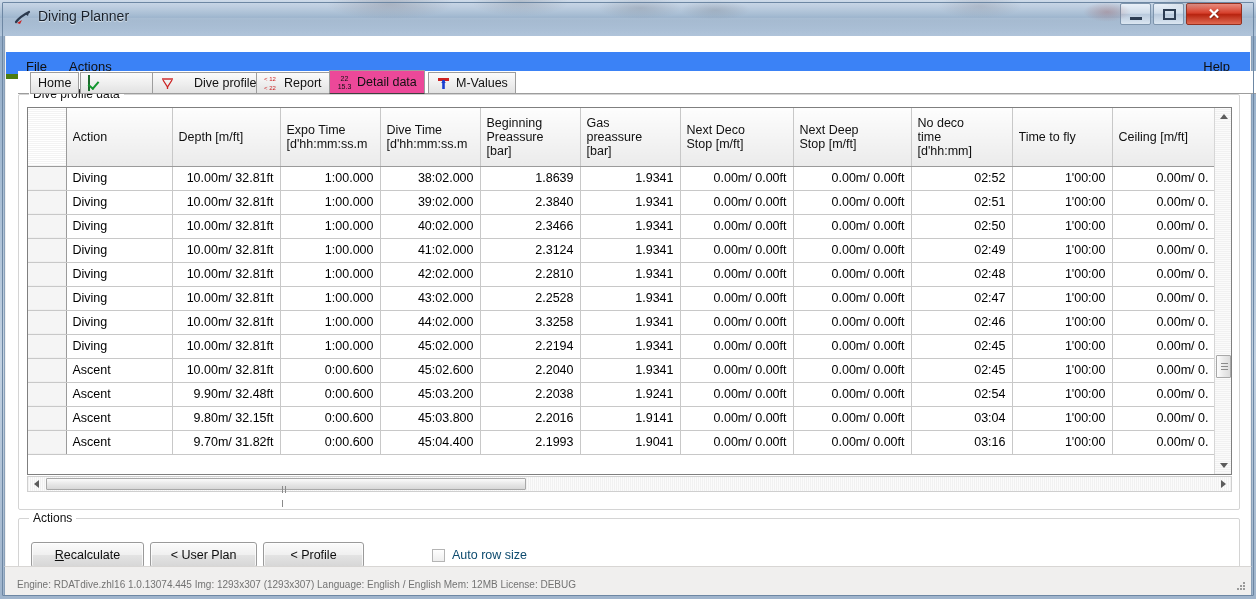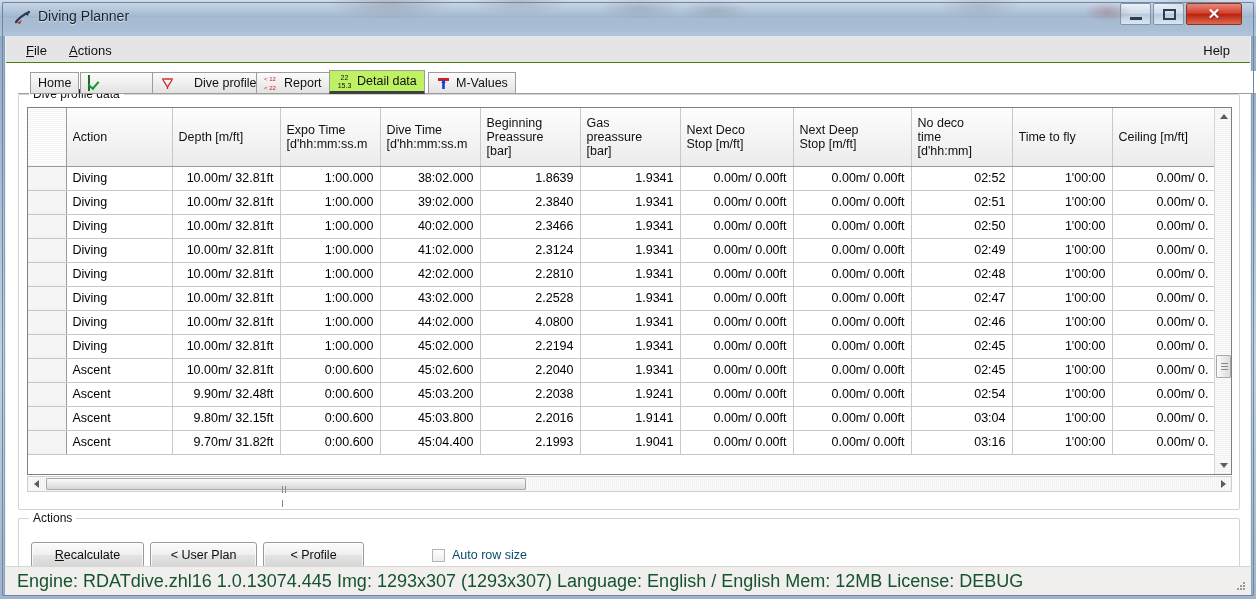--- a/index.html
+++ b/index.html
@@ -89,23 +89,23 @@
     border-right:1px solid #8aa0b8;
     border-bottom:1px solid #8aa0b8;
   }
   #inner {
     position:absolute; left:1px; top:0px; right:1px; bottom:0px;
     background:#ffffff;
   }
 
   
   #menubar {
-    position:absolute; left:0; top:0; width:100%; height:27px;
-    background:#e5e5e5;
-    border-bottom:1px solid #4d7c0f;
+    position:absolute; left:0; top:16px; width:100%; height:27px;
+    background:#3b82f6;
+    border-bottom:5px solid #4d7c0f;
   }
   .menu-item {
     position:absolute; top:6px;
     font-size:13px; color:#101010;
     padding:1px 6px; cursor:default;
   }
   .menu-item u { text-decoration:underline; }
   #menu-file { left:14px; }
   #menu-actions { left:57px; }
   #menu-help { right:14px; }
@@ -126,22 +126,22 @@
     border:1px solid #9d9d9d;
     border-bottom:1px solid #9d9d9d;
     display:flex; align-items:center;
     padding:0 7px;
     cursor:default;
     font-size:12.5px; color:#111;
     white-space:nowrap;
     z-index:1;
   }
   .tab.active {
-    background:#bef264;
-    border-bottom:3px solid #404040;
+    background:#ec4899;
+    border-bottom:1px solid #404040;
     height:24px;
     z-index:3;
   }
   .tab .tab-ico {
     position:relative;
     width:15px; height:15px; margin-right:5px;
     flex:0 0 auto;
   }
   .tab .tab-label { line-height:14px; }
 
@@ -328,22 +328,22 @@
   #statusbar {
     position:absolute; left:4px; bottom:3px;
     width:1248px; height:30px;
     background:#f0efee;
     border-top:1px solid #d8d6d4;
     border-left:1px solid #8aa0b8;
     border-right:1px solid #8aa0b8;
     border-bottom:1px solid #8aa0b8;
   }
   #status-text {
-    position:absolute; left:12px; top:4px;
-    font-size:18px; color:#14532d;
+    position:absolute; left:12px; top:12px;
+    font-size:10px; color:#737373;
     white-space:nowrap;
   }
   #status-grip {
     position:absolute; right:5px; bottom:4px; width:11px; height:11px;
   }
   #status-grip i {
     position:absolute; width:2px; height:2px; background:#9a9a9a;
   }
 </style>
 </head>
@@ -585,21 +585,21 @@
                     <td class="num">02:47</td>
                     <td class="num">1'00:00</td>
                     <td class="num">0.00m/  0.</td>
                   </tr>
                   <tr>
                     <td class="rowhdr"></td>
                     <td class="txt">Diving</td>
                     <td class="num">10.00m/ 32.81ft</td>
                     <td class="num">1:00.000</td>
                     <td class="num">44:02.000</td>
-                    <td class="num">4.0800</td>
+                    <td class="num">3.3258</td>
                     <td class="num">1.9341</td>
                     <td class="num">0.00m/  0.00ft</td>
                     <td class="num">0.00m/  0.00ft</td>
                     <td class="num">02:46</td>
                     <td class="num">1'00:00</td>
                     <td class="num">0.00m/  0.</td>
                   </tr>
                   <tr>
                     <td class="rowhdr"></td>
                     <td class="txt">Diving</td>

